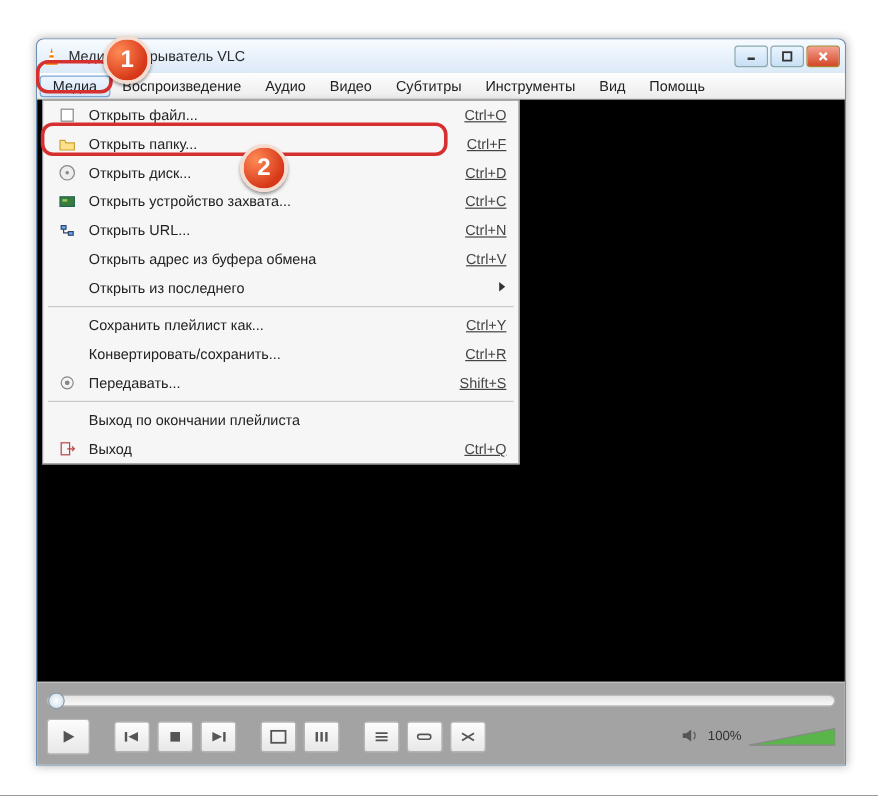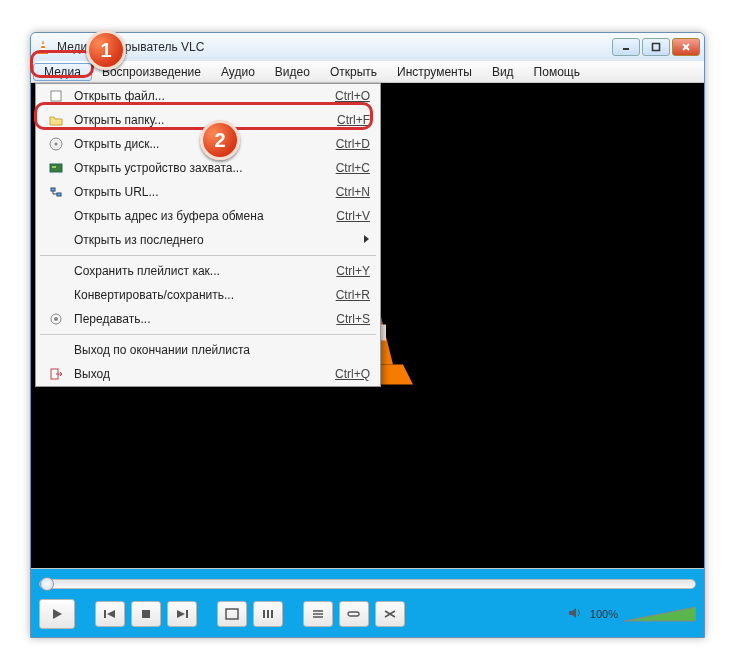--- a/index.html
+++ b/index.html
@@ -36,34 +36,34 @@
   padding: 0 10px; display:flex; align-items:center; cursor:pointer; color:#222;
 }
 .menuitem.active {
   background: linear-gradient(#eef5ff,#d6e7fb);
   border: 1px solid #7aa7d7; border-radius: 3px; margin-top:1px; margin-bottom:1px;
 }
 
 .content { flex:1; background:#000; position:relative; }
 .cone { position:absolute; left:50%; top:50%; transform:translate(-50%,-50%); }
 
-.bottom { background:#0ea5e9; border-top:1px solid #c9c9c9; padding:6px 8px 8px; }
+.bottom { background:#a3a3a3; border-top:1px solid #c9c9c9; padding:6px 8px 8px; }
 .seek { height:10px; background:linear-gradient(#e4e4e4,#f9f9f9); border:1px solid #bbb; border-radius:5px; position:relative; margin:4px 0 10px; }
 .seek .knob { position:absolute; left:0; top:-3px; width:14px; height:14px; border-radius:50%; background:radial-gradient(#fff,#c8d8e8); border:1px solid #89a; }
 .controls { display:flex; align-items:center; gap:6px; }
 .btn { width:30px; height:26px; border:1px solid #b5b5b5; border-radius:3px;
   background:linear-gradient(#fdfdfd,#e7e7e7); display:flex; align-items:center; justify-content:center; cursor:pointer; }
 .btn.play { width:36px; height:30px; }
 .sep { width:8px; }
 .volume { margin-left:auto; display:flex; align-items:center; gap:6px; }
 .volbar { width:72px; height:18px; position:relative; }
 .volbar svg { display:block; }
 
 .dropdown {
-  position:absolute; left:4px; top:50px; width:346px;
+  position:absolute; left:4px; top:50px; width:398px;
   background:#f6f6f6; border:1px solid #979797; box-shadow:3px 3px 6px rgba(0,0,0,0.35);
   z-index:30;
 }
 .ddrow { display:flex; align-items:center; height:24px; padding:0 10px; cursor:pointer; }
 .ddrow .ico { width:20px; display:flex; justify-content:center; }
 .ddrow .lbl { margin-left:8px; color:#222; }
 .ddrow .sc { margin-left:auto; color:#444;text-decoration:underline; }
 .ddrow.sub .arrow { margin-left:auto; }
 .ddsep { height:1px; background:#c9c9c9; margin:3px 4px; }
 .ddrow.hi { background:linear-gradient(#eef6ff,#d8e9fb); border:1px solid #8ab6e6; border-radius:3px; margin:0 2px; padding:0 8px; }
@@ -117,21 +117,21 @@
           </svg>
         </div>
     </div>
   </div>
 
   <div class="menubar">
     <div class="menuitem active">Медиа</div>
     <div class="menuitem">Воспроизведение</div>
     <div class="menuitem">Аудио</div>
     <div class="menuitem">Видео</div>
-    <div class="menuitem">Открыть</div>
+    <div class="menuitem">Субтитры</div>
     <div class="menuitem">Инструменты</div>
     <div class="menuitem">Вид</div>
     <div class="menuitem">Помощь</div>
   </div>
 
   <div class="content">
     <div class="cone">
       <svg width="110" height="130" viewBox="0 0 110 130">
         <polygon points="55,5 80,105 30,105" fill="#f57c00"></polygon>
         <rect x="42" y="32" width="26" height="14" fill="#fff0e6"></rect>
@@ -291,21 +291,21 @@
         <span class="sc">Ctrl+R</span>
       </div>
       <div class="ddrow">
         <span class="ico">
           <svg width="14" height="14">
             <circle cx="7" cy="7" r="2" fill="#888"></circle>
             <circle cx="7" cy="7" r="5" fill="none" stroke="#888"></circle>
           </svg>
         </span>
         <span class="lbl">Передавать...</span>
-        <span class="sc">Ctrl+S</span>
+        <span class="sc">Shift+S</span>
       </div>
       <div class="ddsep"></div>
       <div class="ddrow">
         <span class="ico"></span>
         <span class="lbl">Выход по окончании плейлиста</span>
       </div>
       <div class="ddrow">
         <span class="ico">
           <svg width="14" height="14">
             <rect x="2" y="2" width="7" height="10" fill="none" stroke="#b44"></rect>

